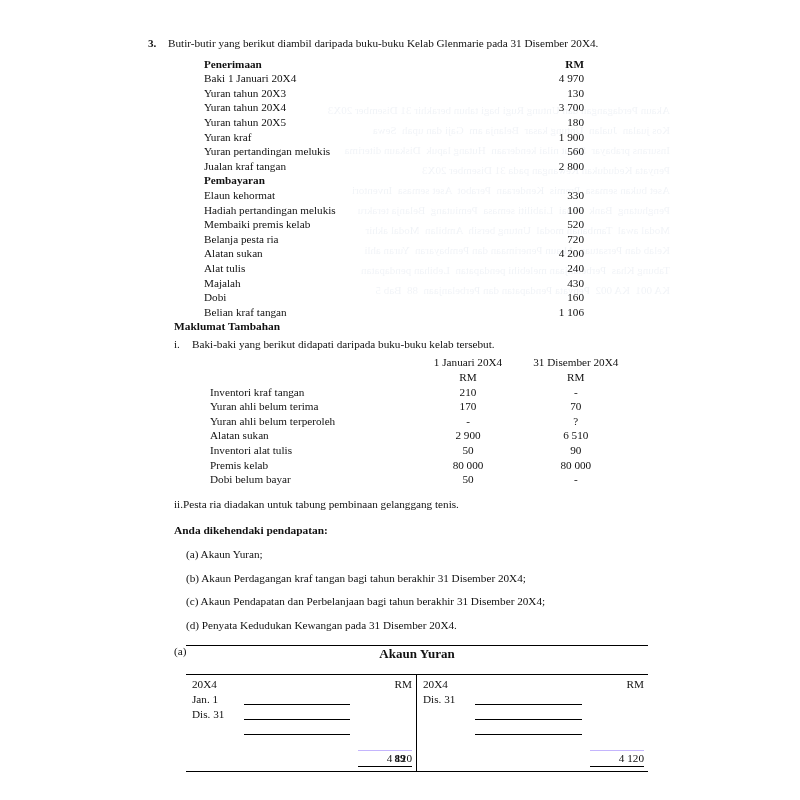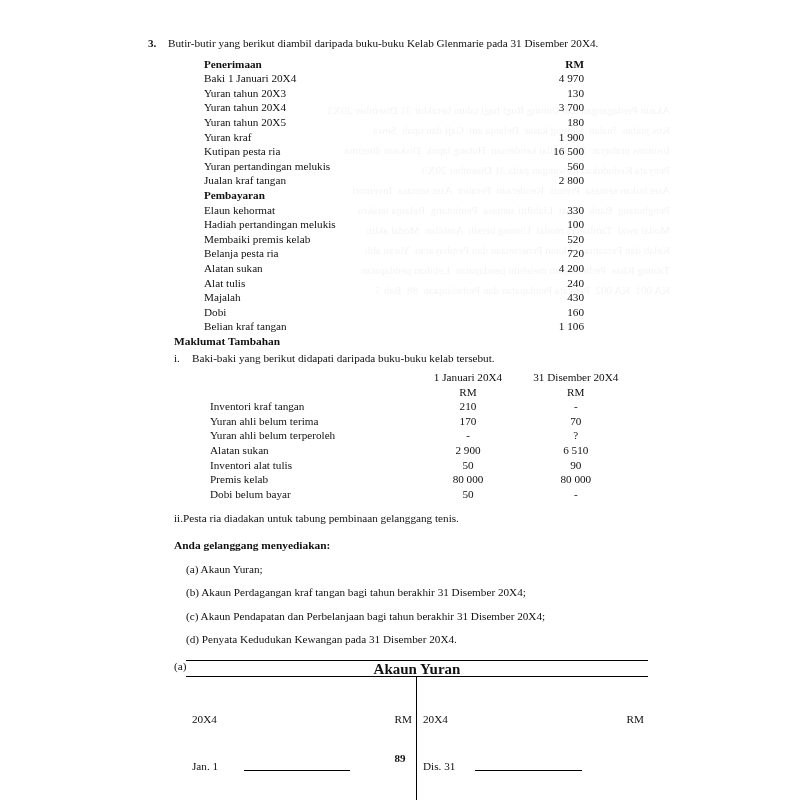--- a/index.html
+++ b/index.html
@@ -129,39 +129,38 @@
     margin-left: 38px;
     margin-top: -14px;
     width: 462px;
     border: 1px solid #000;
     border-left: none;
     border-right: none;
   }
   .acct-title {
     text-align: center;
     font-weight: bold;
-    font-size: 15px;
+    font-size: 13px;
     border-bottom: 1px solid #000;
-    padding: 1px 0 0 0;
+    padding: 1px 0 12px 0;
   }
   .acct-body {
     display: flex;
   }
   .acct-col {
     width: 50%;
     box-sizing: border-box;
     padding: 2px 4px 4px 6px;
   }
   .acct-col.left { border-right: 1px solid #000; }
   .acct-row {
     display: flex;
     align-items: flex-end;
     height: 15px;
     font-size: 11.2px;
-    margin-top: 32px;
   }
   .acct-row .yr { width: 52px; flex: none; }
   .acct-row .rule {
     flex: 1;
     border-bottom: 1px solid #000;
     height: 11px;
     margin: 0 8px 2px 0;
   }
   .acct-row .val {
     width: 54px;
@@ -228,24 +227,20 @@
       </tr>
       <tr>
         <td class="lbl">Yuran tahun 20X5</td>
         <td class="amt">180</td>
       </tr>
       <tr>
         <td class="lbl">Yuran kraf</td>
         <td class="amt">1 900</td>
       </tr>
       <tr>
-        <td class="lbl">Kutipan pesta ria</td>
-        <td class="amt">16 500</td>
-      </tr>
-      <tr>
         <td class="lbl">Yuran pertandingan melukis</td>
         <td class="amt">560</td>
       </tr>
       <tr>
         <td class="lbl">Jualan kraf tangan</td>
         <td class="amt">2 800</td>
       </tr>
 
       <tr class="hdrrow">
         <td class="lbl">Pembayaran</td>
@@ -344,21 +339,21 @@
         <td class="b-c2">-</td>
       </tr>
     </tbody>
       </table>
 
     <div class="rom2">
       <span class="mk">ii.</span>
       <span>Pesta ria diadakan untuk tabung pembinaan gelanggang tenis.</span>
     </div>
 
-    <div class="ask-title">Anda gelanggang menyediakan:</div>
+    <div class="ask-title">Anda dikehendaki pendapatan:</div>
     <div class="ask-item">(a) Akaun Yuran;</div>
     <div class="ask-item">(b) Akaun Perdagangan kraf tangan bagi tahun berakhir 31 Disember 20X4;</div>
     <div class="ask-item">(c) Akaun Pendapatan dan Perbelanjaan bagi tahun berakhir 31 Disember 20X4;</div>
     <div class="ask-item">(d) Penyata Kedudukan Kewangan pada 31 Disember 20X4.</div>
 
     <div class="part-a">(a)</div>
     <div class="acct">
       <div class="acct-title">Akaun Yuran</div>
       <div class="acct-body">
         <div class="acct-col left">

